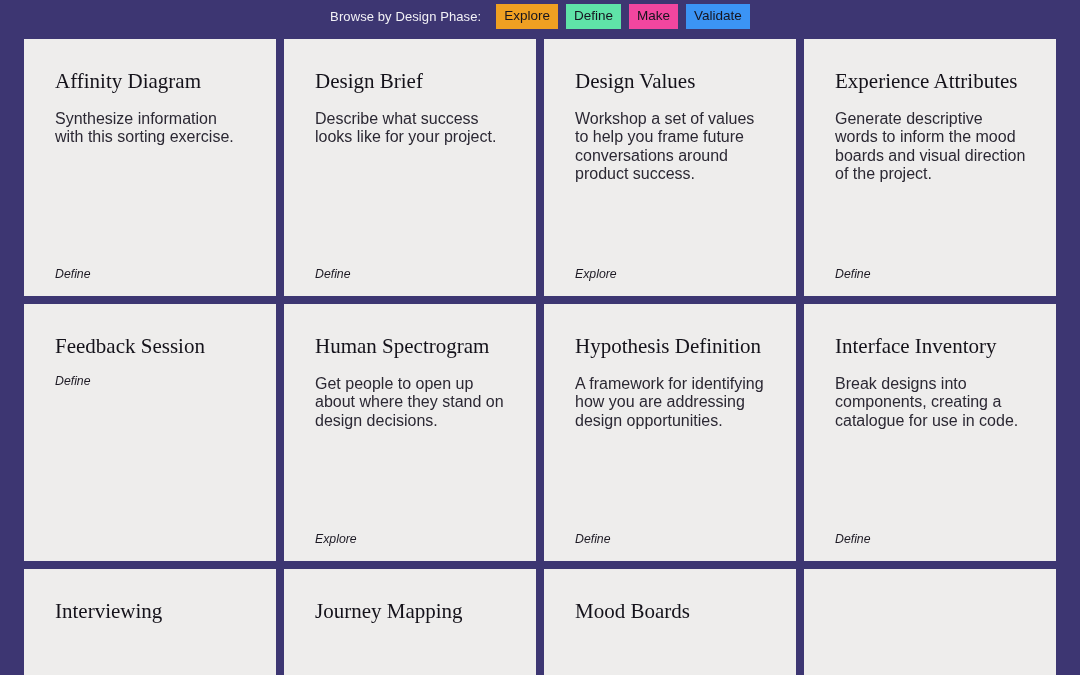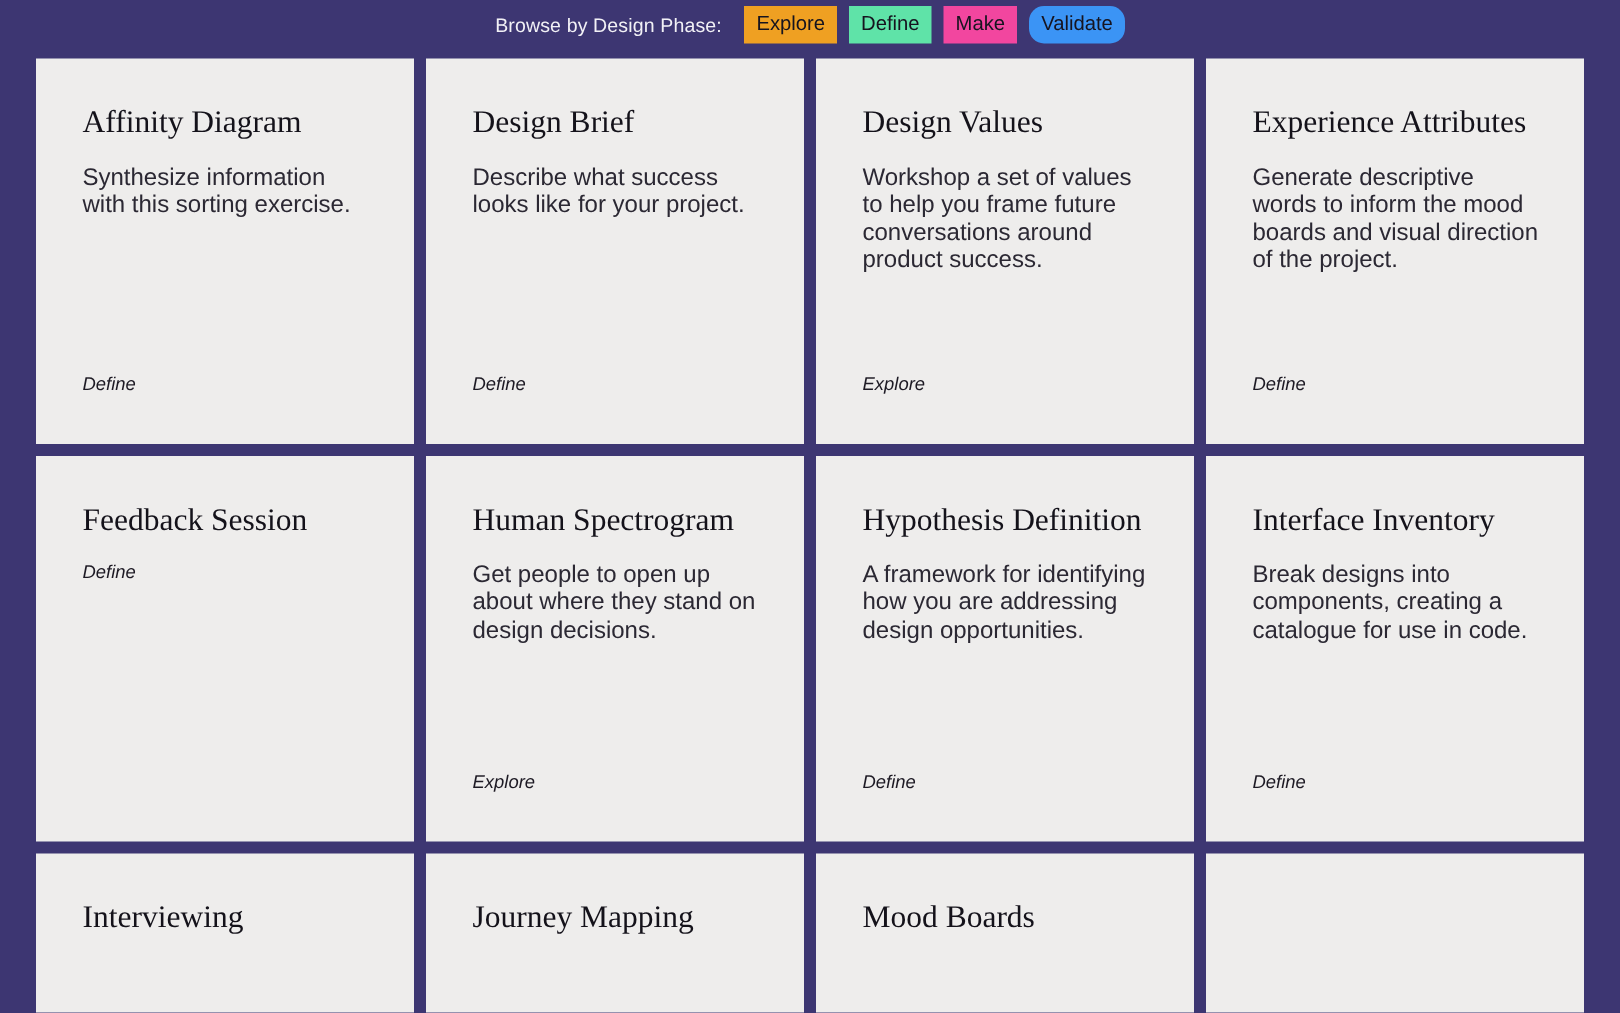--- a/index.html
+++ b/index.html
@@ -45,21 +45,21 @@
   .card-grid {
     margin: 6px 24px 0 24px;
     display: grid;
     grid-template-columns: repeat(4, 1fr);
     gap: 8px;
   }
 
   .card {
     background: #eeedec;
     height: 257px;
-    padding: 30px 30px 34px 31px;
+    padding: 30px 30px 16px 31px;
     display: flex;
     flex-direction: column;
   }
 
   .card-title {
     font-family: "Liberation Serif", serif;
     font-size: 21px;
     line-height: 1.15;
     color: #14121a;
     font-weight: 400;
@@ -82,21 +82,21 @@
 </style>
 </head>
 <body>
 
 <div class="phase-bar">
   <span class="phase-bar-label">Browse by Design Phase:</span>
 
 <span class="phase-chip" style="background: rgb(239, 160, 34);">Explore</span>
     <span class="phase-chip" style="background: rgb(95, 227, 168);">Define</span>
     <span class="phase-chip" style="background: rgb(242, 70, 159);">Make</span>
-    <span class="phase-chip" style="background: rgb(59, 148, 245); border-radius: 10px;">Validate</span>
+    <span class="phase-chip" style="background: rgb(59, 148, 245);">Validate</span>
   </div>
 
 <div class="card-grid">
 
 <div class="card">
       <div class="card-title">Affinity Diagram</div>
       <div class="card-desc">Synthesize information with this sorting exercise.</div>
       <div class="card-phase">Define</div>
     </div>
     <div class="card">

